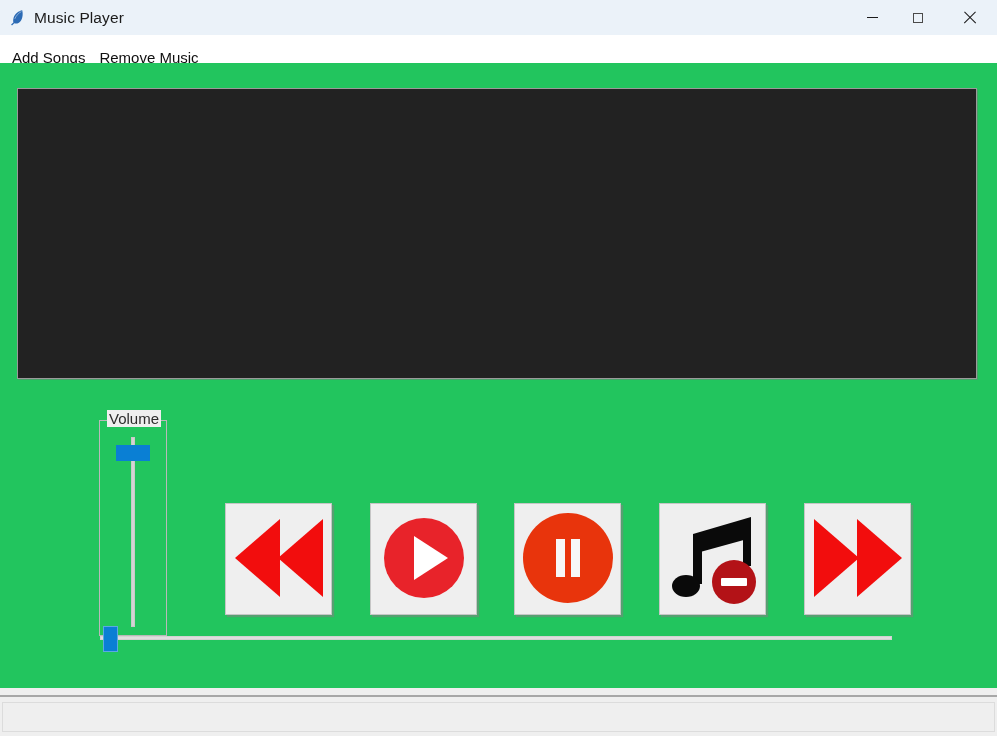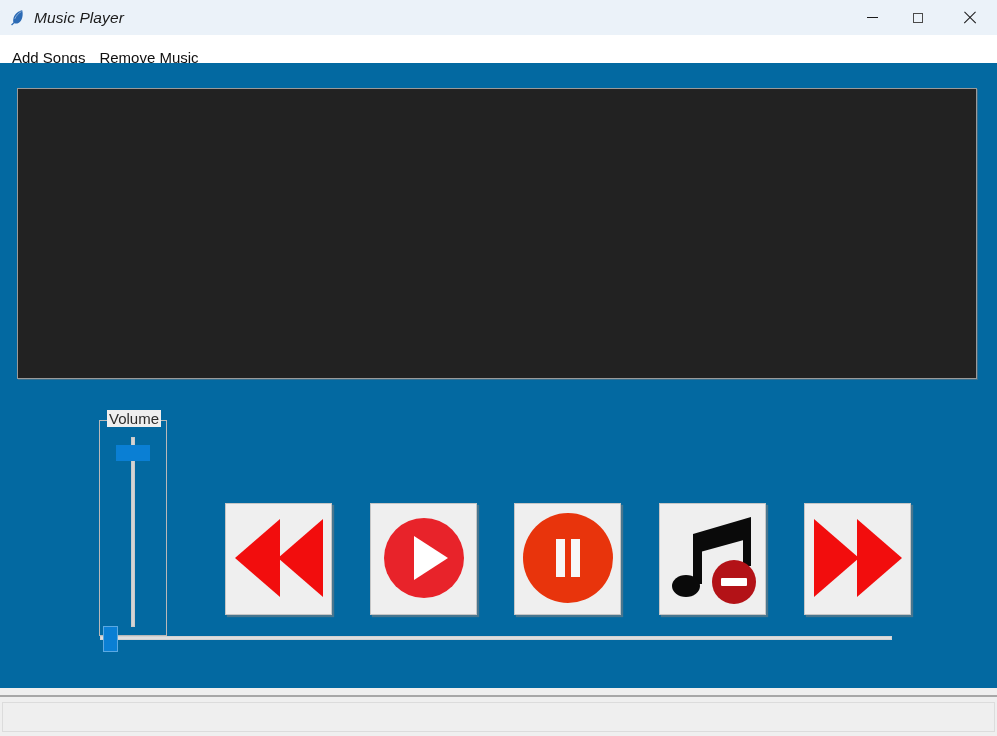--- a/index.html
+++ b/index.html
@@ -15,21 +15,20 @@
     position: relative;
   }
 
   
   .titlebar {
     height: 35px;
     background: #ebf2f9;
     display: flex;
     align-items: center;
     position: relative;
-    font-style: italic;
   }
   .app-icon {
     width: 16px;
     height: 18px;
     margin-left: 9px;
     margin-right: 9px;
     flex: 0 0 auto;
   }
   .title-text {
     font-size: 15.5px;
@@ -99,21 +98,21 @@
     font-family: "Liberation Sans", sans-serif;
   }
 
   
   .content {
     position: absolute;
     left: 0;
     top: 63px;
     width: 997px;
     height: 625px;
-    background: #0369a1;
+    background: #22c55e;
   }
 
   
   .display-panel {
     position: absolute;
     left: 17px;
     top: 25px;
     width: 960px;
     height: 291px;
     background: #222222;

